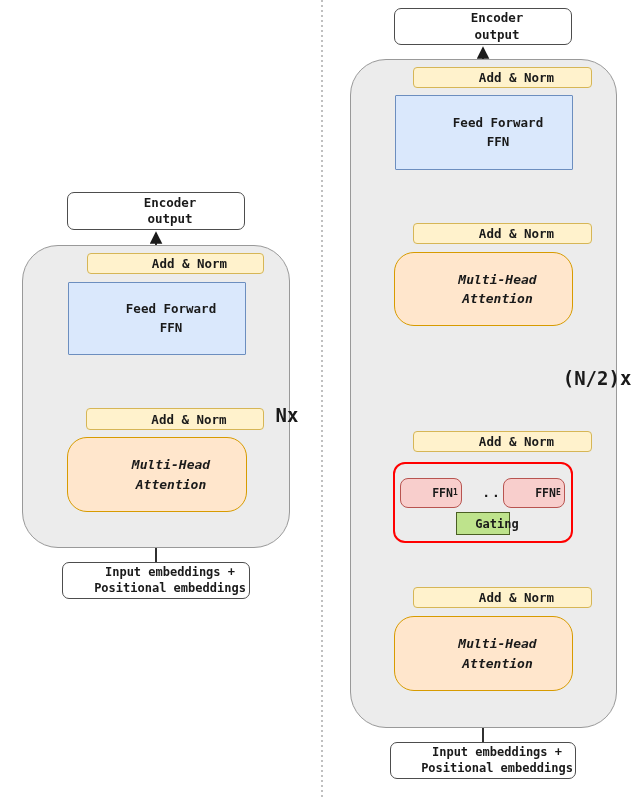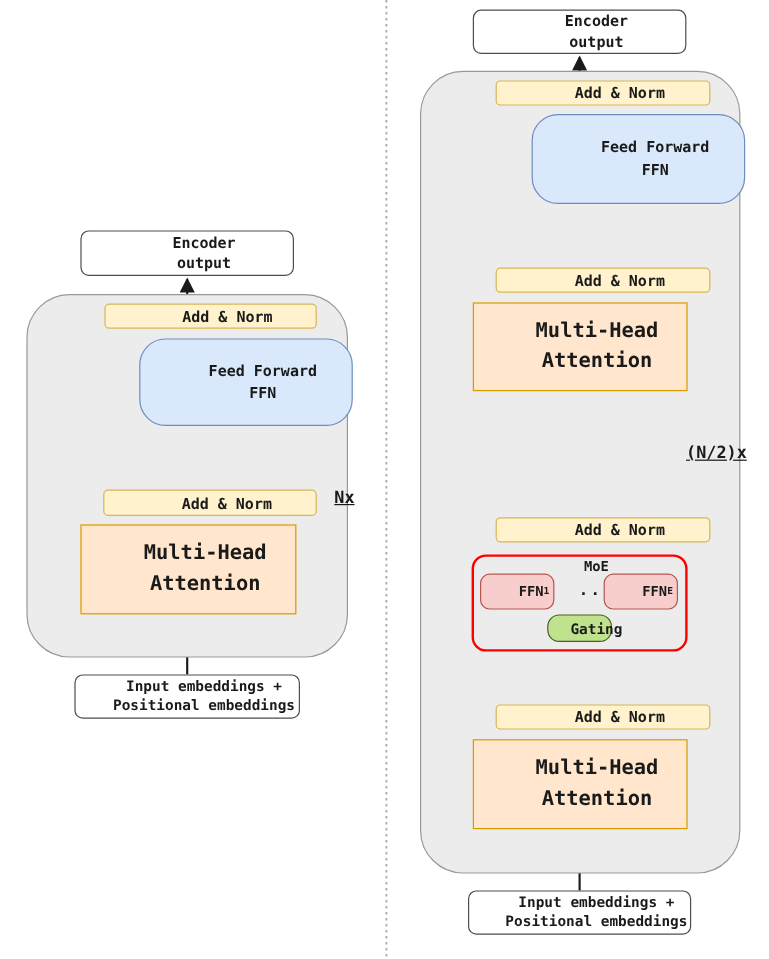--- a/index.html
+++ b/index.html
@@ -20,40 +20,40 @@
   .group {
     background:var(--container-fill); border:1.4px solid var(--container-border);
     border-radius:36px;
   }
   .an {
     background:var(--add-norm-fill); border:1.2px solid var(--add-norm-border);
     border-radius:4px; font-size:12.5px;margin-left:20px;
   }
   .ffn {
     background:var(--ffn-fill); border:1.4px solid var(--ffn-border);
-    border-radius:22px; font-size:12.5px; line-height:1.5;margin-left:48px;
+    border-radius:1px; font-size:12.5px; line-height:1.5;
   }
   .mha {
     background:var(--attention-fill); border:1.4px solid var(--attention-border);
-    border-radius:0; font-size:17px; line-height:1.5;
+    border-radius:20px; font-size:13px; line-height:1.5;font-style:italic;
   }
-  .repeat { font-size:14px;text-decoration:underline; }
+  .repeat { font-size:19px; }
   .moe-box {
     border:2.6px solid var(--moe-border); border-radius:12px; background:transparent;
   }
   .moe-title { font-size:11.5px; align-items:flex-start; }
   .expert {
     background:var(--expert-fill); border:1.3px solid var(--expert-border);
     border-radius:8px; font-size:11.5px;
   }
   .expert sub { font-size:8px; line-height:0; }
   .dots { font-size:13px; letter-spacing:2px; }
   .gating {
     background:var(--gating-fill); border:1.3px solid var(--gating-border);
-    border-radius:10px; font-size:12px;
+    border-radius:0; font-size:12px;
   }
   svg.wires { position:absolute; left:0; top:0; width:641px; height:799px; }
 </style>
 </head>
 <body>
 
 <div class="canvas">
 
   <svg class="wires">
     <defs>
@@ -125,21 +125,20 @@
 
   <div class="abs mha" style="left:394px; top:252px; width:179px; height:74px;">Multi-Head
 Attention</div>
 
   <div class="abs repeat" style="left:550px; top:369px; width:66px; height:18px;">(N/2)x</div>
 
   <div class="abs an" style="left:393px; top:431px; width:179px; height:21px;">Add &amp; Norm</div>
 
   <div class="abs moe-box" style="left:393px; top:462px; width:180px; height:81px;"></div>
 
-  <div class="abs moe-title" style="left:393px; top:465px; width:180px; height:14px;">MoE</div>
 
   <div class="abs expert" style="left:400px; top:478px; width:62px; height:30px;">
     <span>FFN</span><sub>1</sub>
   </div>
 
   <div class="abs dots" style="left:463px; top:483px; width:40px; height:18px;">...</div>
 
   <div class="abs expert" style="left:503px; top:478px; width:62px; height:30px;">
     <span>FFN</span><sub>E</sub>
   </div>

